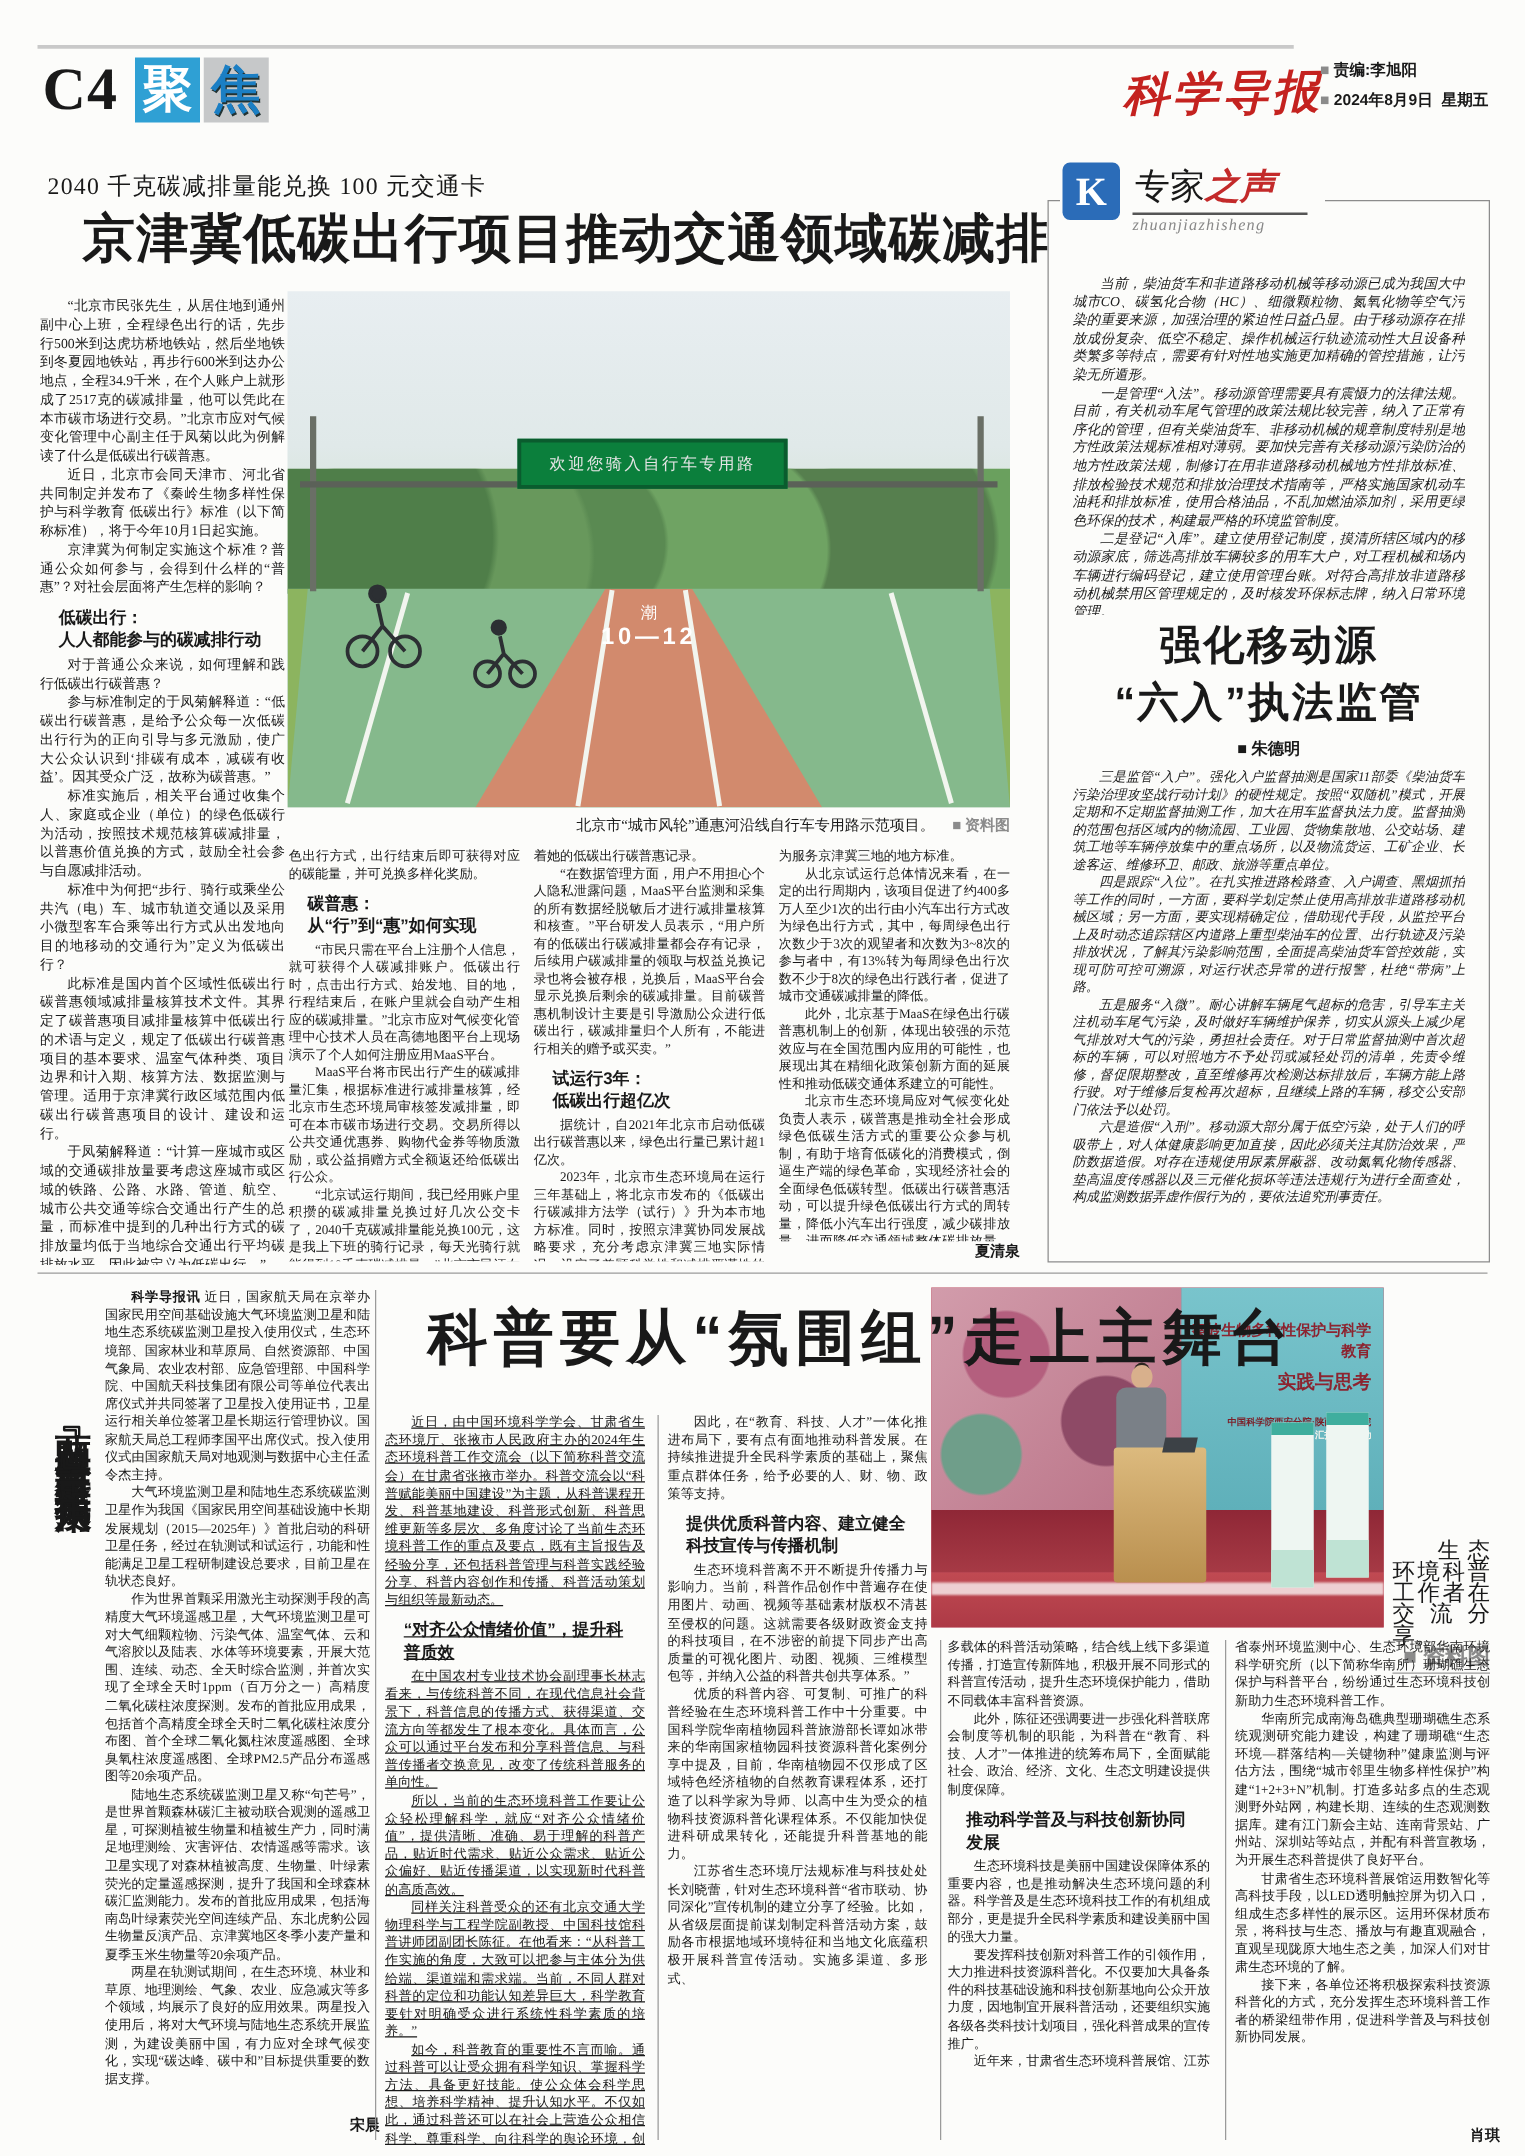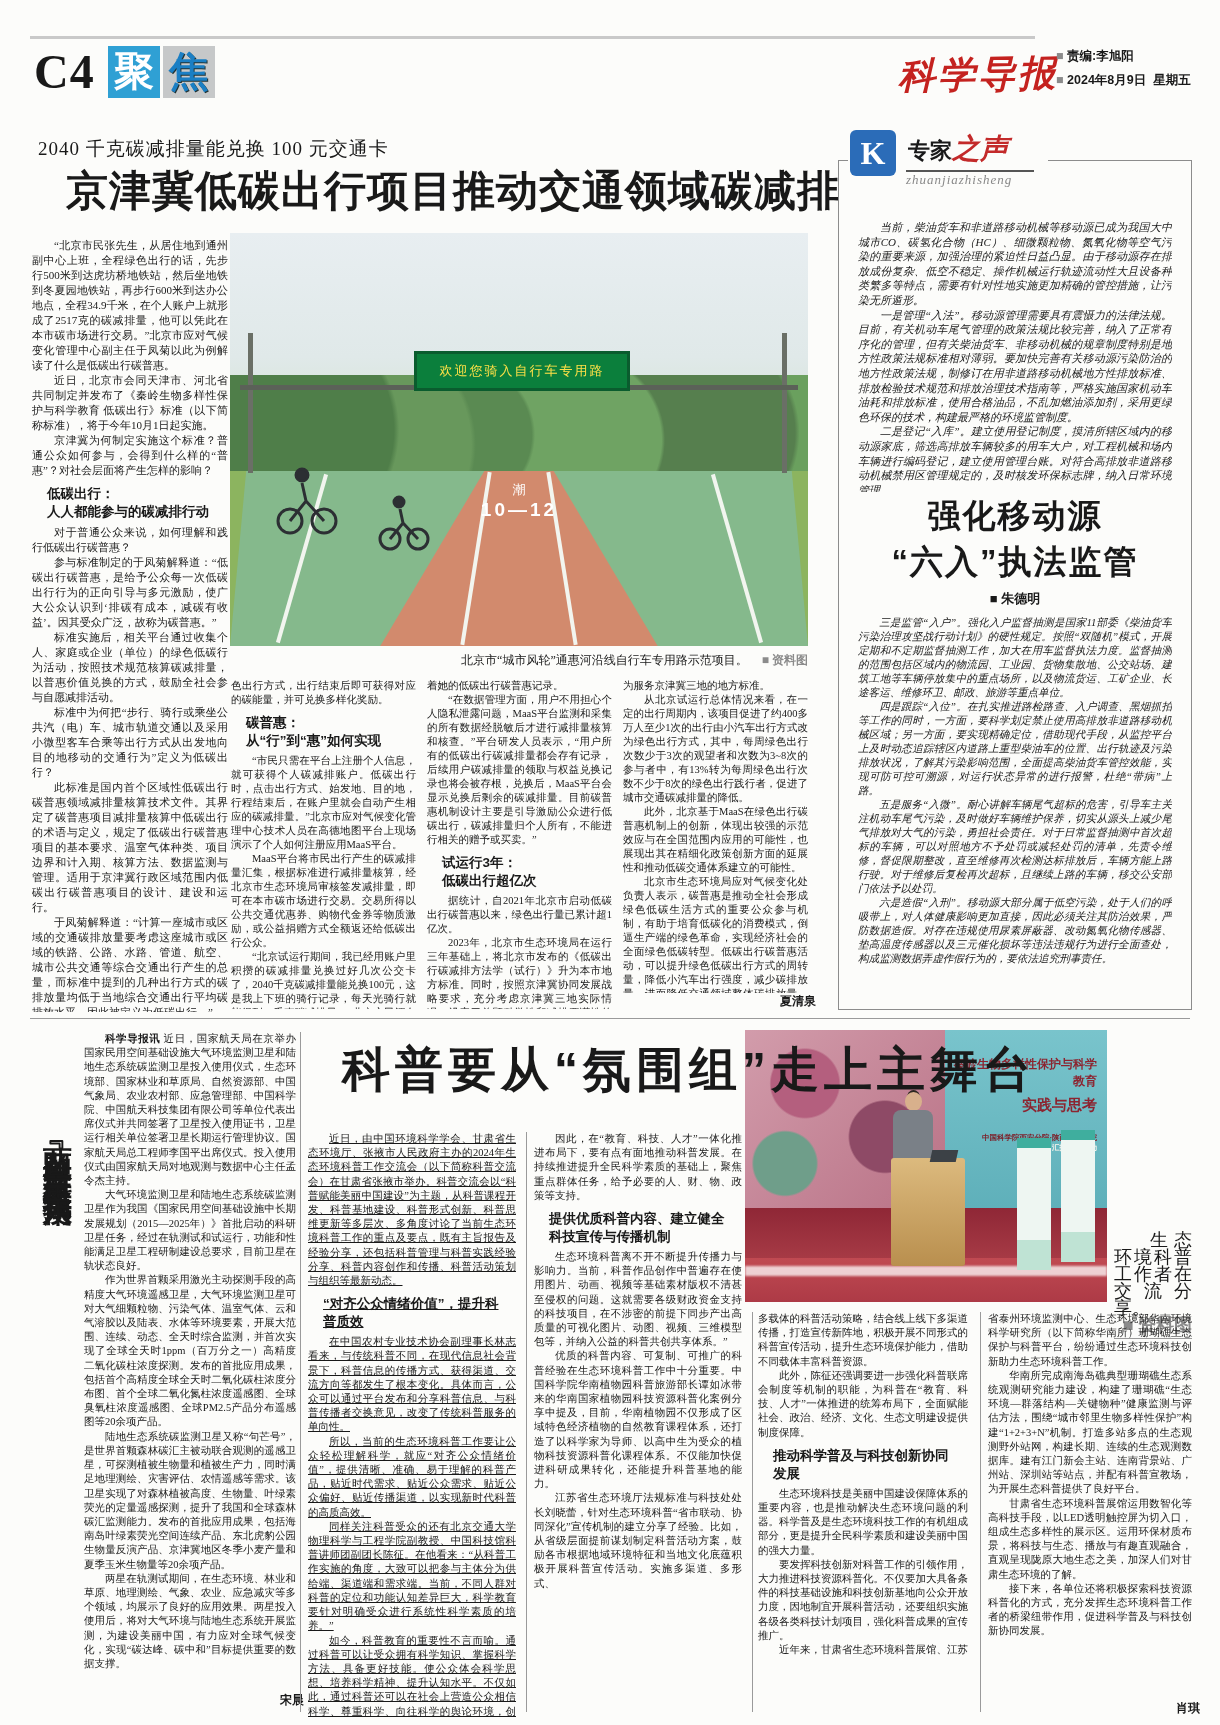--- a/index.html
+++ b/index.html
@@ -38,29 +38,29 @@
                 linear-gradient(#cfe0cb,#7fae6d);}
   .p1road{position:absolute;top:238px;left:0;width:578px;height:175px;background:#85b98c;}
   .p1red{position:absolute;top:238px;left:0;width:578px;height:175px;background:#d28a6d;
          clip-path:polygon(44% 0,56% 0,74% 100%,26% 100%);}
   .p1edge{position:absolute;width:4px;background:#f2f5ef;}
   .p1grassL{position:absolute;top:238px;left:0;width:90px;height:175px;background:#8cb45f;clip-path:polygon(0 0,18% 0,0 100%);}
   .p1grassR{position:absolute;top:238px;right:0;width:90px;height:175px;background:#8cb45f;clip-path:polygon(82% 0,100% 0,100% 100%);}
   .p1bar{position:absolute;top:152px;left:10px;width:558px;height:5px;background:#5b6158;}
   .p1pole{position:absolute;top:100px;width:5px;height:140px;background:#6a6f66;}
   .p1sign{position:absolute;top:118px;left:184px;width:210px;height:34px;background:#0b7f3c;border:3px solid #0a5c2e;
-          color:#fde047;font-size:13px;letter-spacing:2px;text-align:center;line-height:34px;font-family:"Liberation Sans",sans-serif;}
+          color:#e5e5e5;font-size:13px;letter-spacing:2px;text-align:center;line-height:34px;font-family:"Liberation Sans",sans-serif;}
   .p1mark{position:absolute;color:#fff;font-family:"Liberation Sans",sans-serif;text-align:center;width:100%;}
   
   #xbox{left:838px;top:160px;width:352px;height:848px;border:1px solid #8c8c8c;background:#fcfcfa;}
   #xlogo{left:848px;top:128px;background:#fcfcfa;padding:2px 14px 2px 2px;z-index:3;display:flex;align-items:flex-start;}
   #xK{width:46px;height:46px;background:#2b6cb8;border-radius:6px;color:#fff;font-size:32px;font-weight:bold;
       text-align:center;line-height:46px;font-family:"Liberation Serif",serif;margin-right:10px;}
   #xtitle{border-bottom:2px solid #555;padding:0 26px 2px 2px;}
-  #xtitle .ta{font-size:22px;font-weight:bold;font-family:"Liberation Sans",sans-serif;}
+  #xtitle .ta{font-size:28px;font-weight:normal;font-family:"Liberation Sans",sans-serif;}
   #xtitle .tb{font-size:28px;font-weight:bold;font-style:italic;color:#c32a2a;font-family:"Liberation Serif",serif;}
   #xpinyin{font-style:italic;color:#888;font-size:13px;letter-spacing:1px;}
   #x-intro,#x-body{position:absolute;font-style:italic;text-align:justify;overflow:hidden;}
   #x-intro{left:858px;top:220px;width:314px;height:272px;font-size:11px;line-height:14.6px;}
   #x-body{left:858px;top:616px;width:314px;height:386px;font-size:10.6px;line-height:14px;}
   #x-intro p,#x-body p{margin:0;text-indent:2em;}
   .xhead{left:840px;width:350px;text-align:center;font-size:33px;font-weight:900;letter-spacing:2px;font-family:"Liberation Sans",sans-serif;}
   #x-byline{left:840px;top:590px;width:350px;text-align:center;font-size:13px;font-weight:bold;font-family:"Liberation Sans",sans-serif;}
   
   #botrule{left:30px;top:1018px;width:1160px;height:1px;background:#9a9a9a;}

